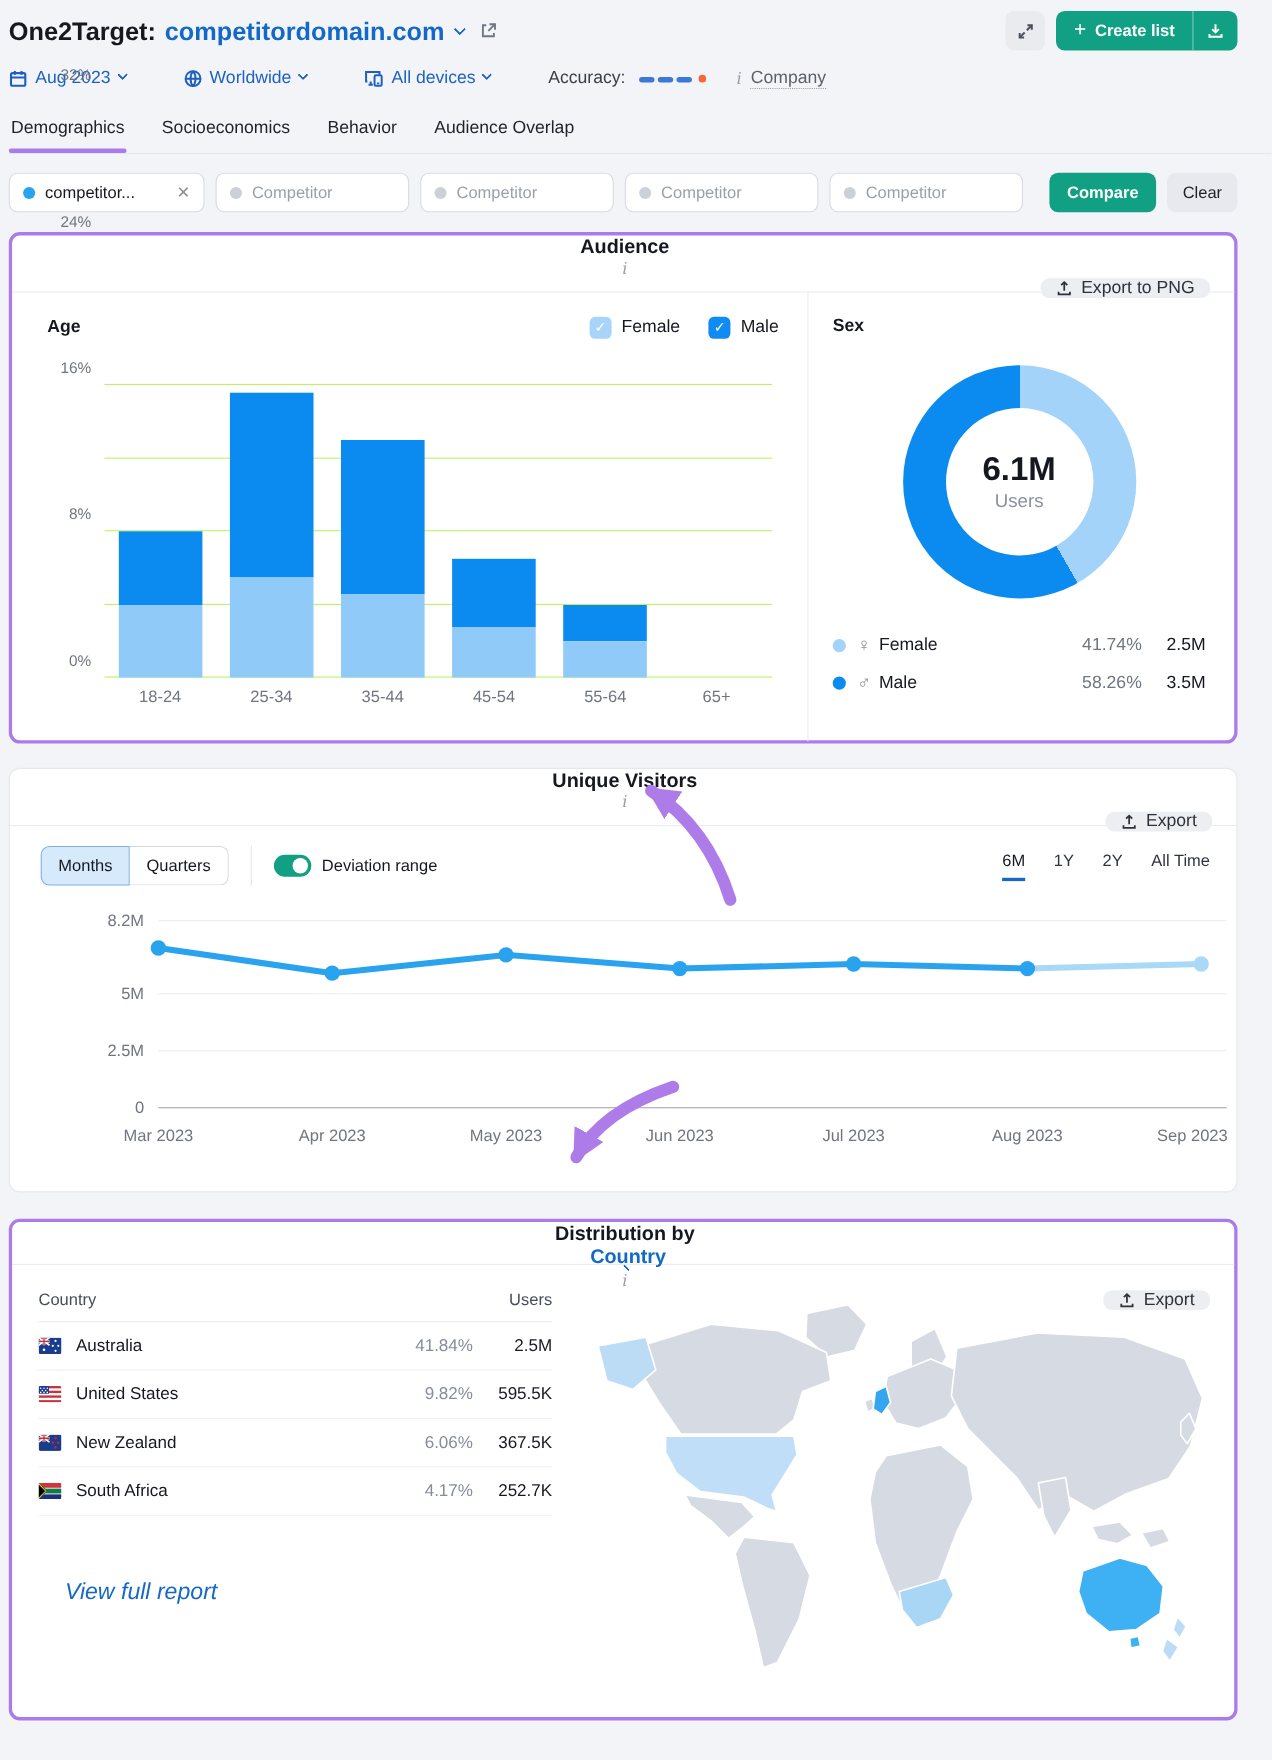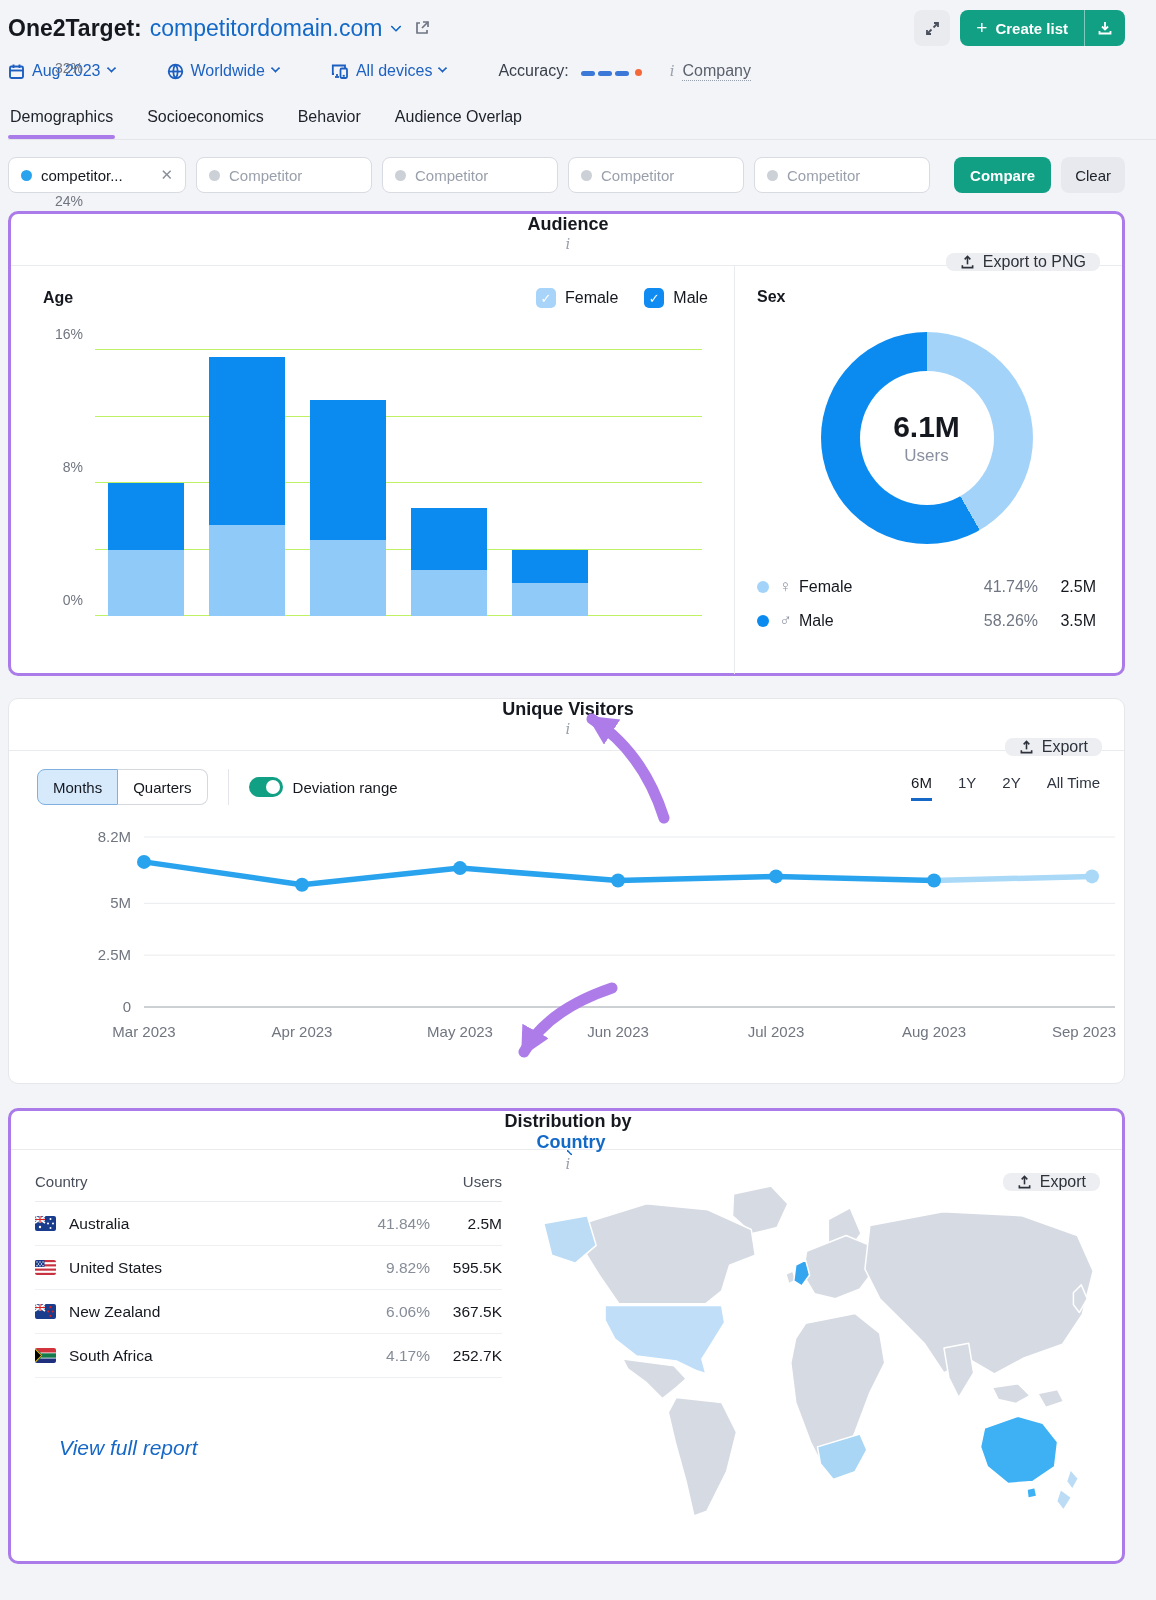--- a/index.html
+++ b/index.html
@@ -4,21 +4,21 @@
 <style>
   * { margin:0; padding:0; box-sizing:border-box; }
   html,body { background:#f3f4f8; }
   body { font-family:"Liberation Sans","DejaVu Sans",sans-serif; color:#15181f; }
   .page { position:relative; width:1156px; height:1600px; padding:10px 0 0 8px; overflow:hidden; }
   .content { width:1117px; }
 
   
   .title-row { display:flex; align-items:center; height:36px; }
   .title-main { font-size:23px; font-weight:bold; color:#15181f; }
-  .title-domain { font-size:23px; font-weight:normal; color:#1269c7; margin-left:8px; }
+  .title-domain { font-size:23px; font-weight:bold; color:#1269c7; margin-left:8px; }
   .chev { display:inline-block; width:8px; height:8px; border-right:2.4px solid; border-bottom:2.4px solid; transform:rotate(45deg) translate(-1px,-1px); border-radius:1px; }
   .title-chev { color:#1269c7; margin:0 4px 0 10px; }
   .ext-icon { margin-left:10px; color:#6f7682; }
   .title-actions { margin-left:auto; display:flex; align-items:center; gap:10px; }
   .expand-btn { width:36px; height:36px; background:#e9ebef; border:none; border-radius:8px; display:flex; align-items:center; justify-content:center; color:#4a515c; cursor:pointer; }
   .create-btn { height:36px; background:#12a085; color:#fff; border:none; border-radius:8px; display:flex; align-items:center; font-size:15px; font-weight:bold; cursor:pointer; padding:0; overflow:hidden; }
   .create-main { display:flex; align-items:center; gap:8px; padding:0 16px; }
   .plus-g { font-size:19px; font-weight:normal; }
   .create-sep { width:1px; height:36px; background:rgba(255,255,255,.45); }
   .create-dl { padding:0 12px; display:flex; align-items:center; }
@@ -325,20 +325,28 @@
                   </div>
                 </div>
                 <div class="slot">
                   <div class="bar">
                     <div style="height: 0px; background: rgb(11, 139, 240);"></div>
                     <div style="height: 0px; background: rgb(143, 202, 248);"></div>
                   </div>
                 </div>
               </div>
             </div>
+          <div class="age-xlabels" id="age-xlabels">
+              <span>18-24</span>
+              <span>25-34</span>
+              <span>35-44</span>
+              <span>45-54</span>
+              <span>55-64</span>
+              <span>65+</span>
+            </div>
         </div>
         <div class="sex-panel">
           <div class="panel-sub">Sex</div>
           <div class="donut-wrap">
             <div class="donut" id="donut" style="background: conic-gradient(rgb(164, 211, 249) 0deg, rgb(164, 211, 249) 41.74%, rgb(11, 139, 240) 41.74%, rgb(11, 139, 240) 100%);"></div>
             <div class="donut-hole">
               <div class="donut-val">6.1M</div>
               <div class="donut-sub">Users</div>
             </div>
           </div>

